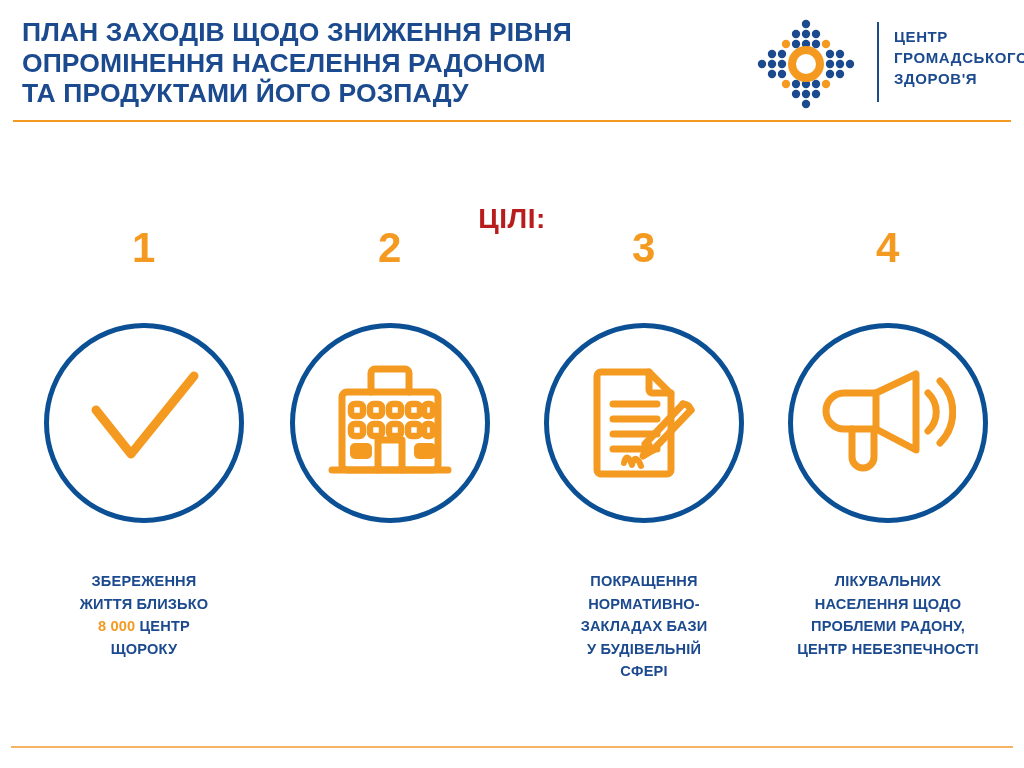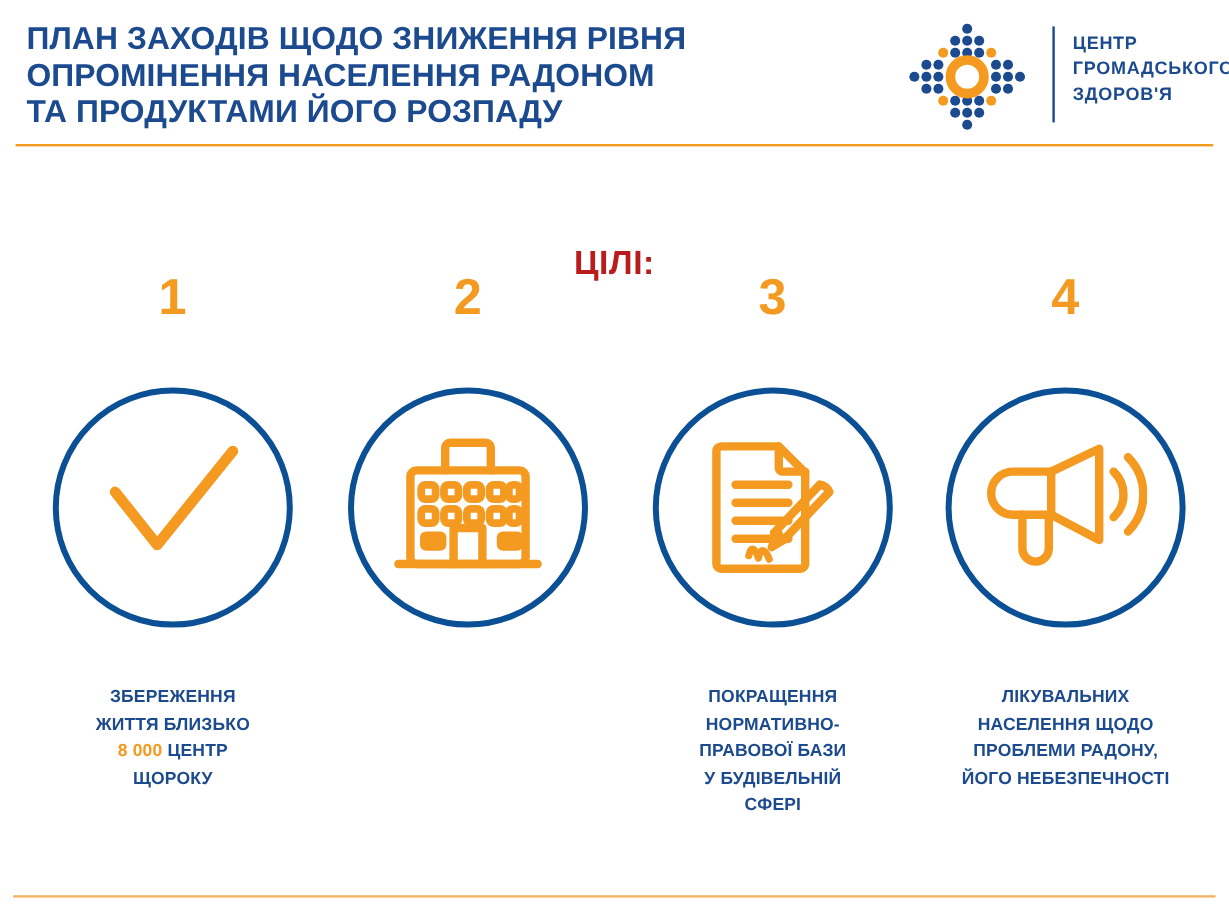--- a/index.html
+++ b/index.html
@@ -335,21 +335,21 @@
             <path d="M106 48 l-38 40"></path>
             <path d="M98 42 l-38 40"></path>
             <path d="M106 48 a9 9 0 0 0 -8 -6"></path>
             <path d="M68 88 l-10 6 l6 -11"></path>
           </g>
         </svg>
       </div>
       <div class="caption">
         <div>ПОКРАЩЕННЯ</div>
         <div>НОРМАТИВНО-</div>
-        <div>ПРАВОВОЇ БАЗИ</div>
+        <div>ЗАКЛАДАХ БАЗИ</div>
         <div>У БУДІВЕЛЬНІЙ</div>
         <div>СФЕРІ</div>
       </div>
     </div>
 
     <div class="col col-4">
       <div class="num">4</div>
       <div class="circle">
         <svg width="136" height="112" viewBox="0 0 136 112" xmlns="http://www.w3.org/2000/svg">
           <g fill="none" stroke="#f49a20" stroke-width="7" stroke-linejoin="round" stroke-linecap="round">
@@ -362,21 +362,21 @@
 
             <path d="M108 26 a26 26 0 0 1 0 38"></path>
             <path d="M120 14 a44 44 0 0 1 0 62"></path>
           </g>
         </svg>
       </div>
       <div class="caption">
         <div>ЛІКУВАЛЬНИХ</div>
         <div>НАСЕЛЕННЯ ЩОДО</div>
         <div>ПРОБЛЕМИ РАДОНУ,</div>
-        <div>ЙОГО НЕБЕЗПЕЧНОСТІ</div>
+        <div>ЦЕНТР НЕБЕЗПЕЧНОСТІ</div>
       </div>
     </div>
 
   </div>
 
   <div class="rule-bottom"></div>
   <div class="footer-url">www.phc.org.ua</div>
 
 </div>
 

